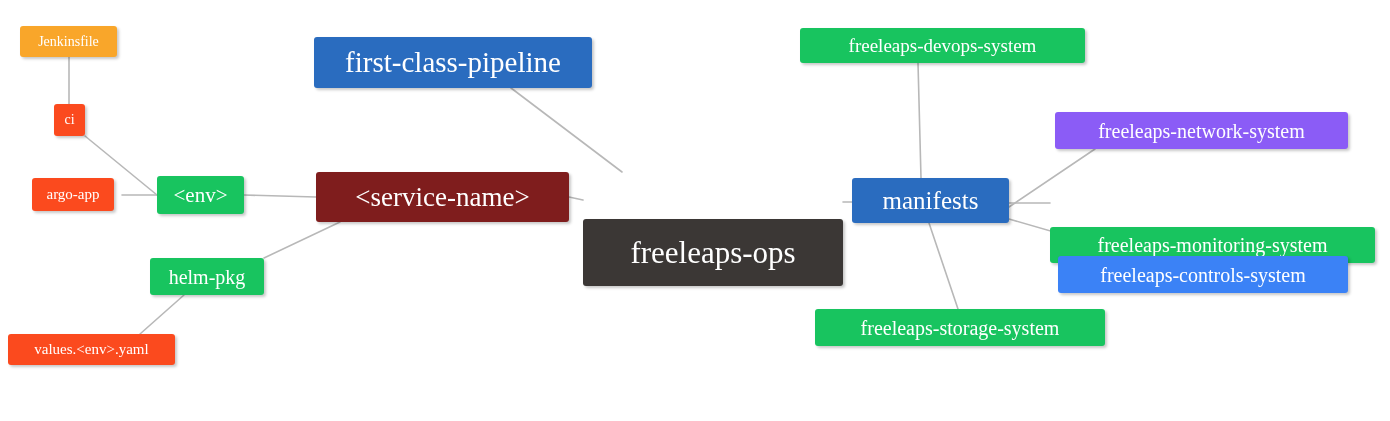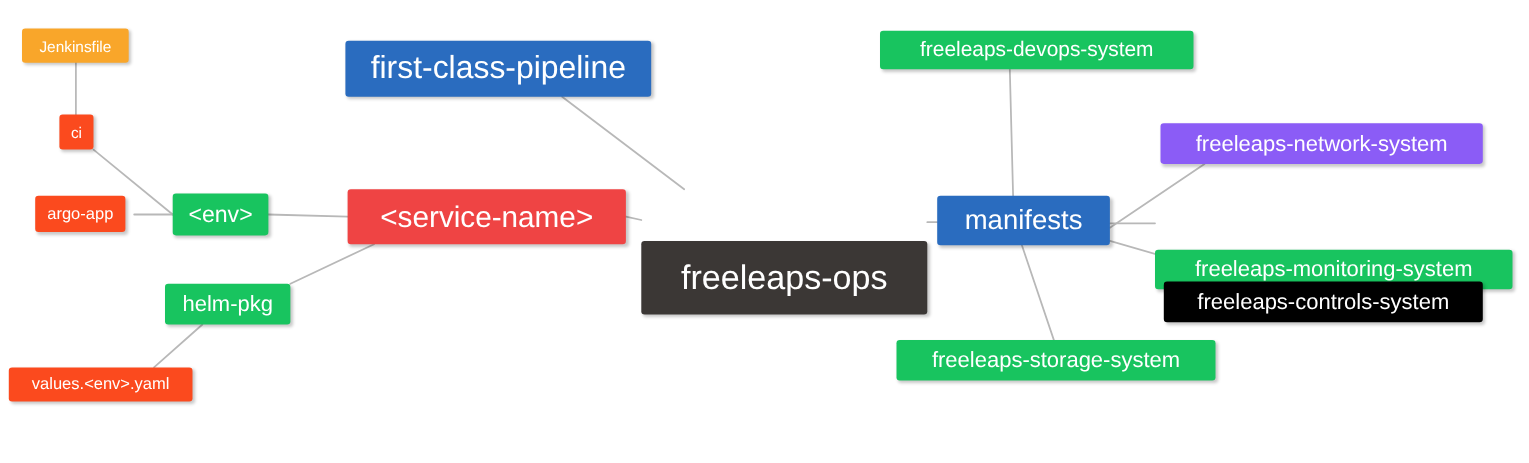--- a/index.html
+++ b/index.html
@@ -7,21 +7,21 @@
     margin: 0;
     padding: 0;
     background: #ffffff;
   }
   #canvas {
     position: relative;
     width: 1390px;
     height: 421px;
     background: #ffffff;
     overflow: hidden;
-    font-family: Liberation Sans, sans-serif;
+    font-family: Liberation Serif, serif;
   }
   #edges {
     position: absolute;
     left: 0;
     top: 0;
     width: 1390px;
     height: 421px;
     pointer-events: none;
   }
   .node {
@@ -77,38 +77,38 @@
       </div>
       <div class="node" style="left: 150px; top: 258px; width: 114px; height: 37px; background: rgb(24, 196, 95); font-size: 20px;">
         <span class="label">helm-pkg</span>
       </div>
       <div class="node" style="left: 8px; top: 334px; width: 167px; height: 31px; background: rgb(251, 74, 30); font-size: 15px;">
         <span class="label">values.&lt;env&gt;.yaml</span>
       </div>
       <div class="node" style="left: 314px; top: 37px; width: 278px; height: 51px; background: rgb(42, 108, 191); font-size: 29px;">
         <span class="label">first-class-pipeline</span>
       </div>
-      <div class="node" style="left: 316px; top: 172px; width: 253px; height: 50px; background: #ef4444; font-size: 27px;">
+      <div class="node" style="left: 316px; top: 172px; width: 253px; height: 50px; background: #7f1d1d; font-size: 27px;">
         <span class="label">&lt;service-name&gt;</span>
       </div>
       <div class="node" style="left: 583px; top: 172px; width: 260px; height: 67px; background: rgb(59, 55, 53); font-size: 31px; margin-top: 47px;">
         <span class="label">freeleaps-ops</span>
       </div>
       <div class="node" style="left: 852px; top: 178px; width: 157px; height: 45px; background: rgb(42, 108, 191); font-size: 25px;">
         <span class="label">manifests</span>
       </div>
       <div class="node" style="left: 800px; top: 28px; width: 285px; height: 35px; background: rgb(24, 196, 95); font-size: 19px; text-align: center;">
         <span class="label">freeleaps-devops-system</span>
       </div>
       <div class="node" style="left: 1055px; top: 112px; width: 293px; height: 37px; background: #8b5cf6; font-size: 20px;">
         <span class="label">freeleaps-network-system</span>
       </div>
       <div class="node" style="left: 1050px; top: 187px; width: 325px; height: 36px; background: rgb(24, 196, 95); font-size: 20px; margin-top: 40px;">
         <span class="label">freeleaps-monitoring-system</span>
       </div>
-      <div class="node" style="left: 1058px; top: 256px; width: 290px; height: 37px; background: #000000; font-size: 20px;">
+      <div class="node" style="left: 1058px; top: 256px; width: 290px; height: 37px; background: #3b82f6; font-size: 20px;">
         <span class="label">freeleaps-controls-system</span>
       </div>
       <div class="node" style="left: 815px; top: 309px; width: 290px; height: 37px; background: rgb(24, 196, 95); font-size: 20px;">
         <span class="label">freeleaps-storage-system</span>
       </div>
     </div>
 </div>
 
 </body></html>

